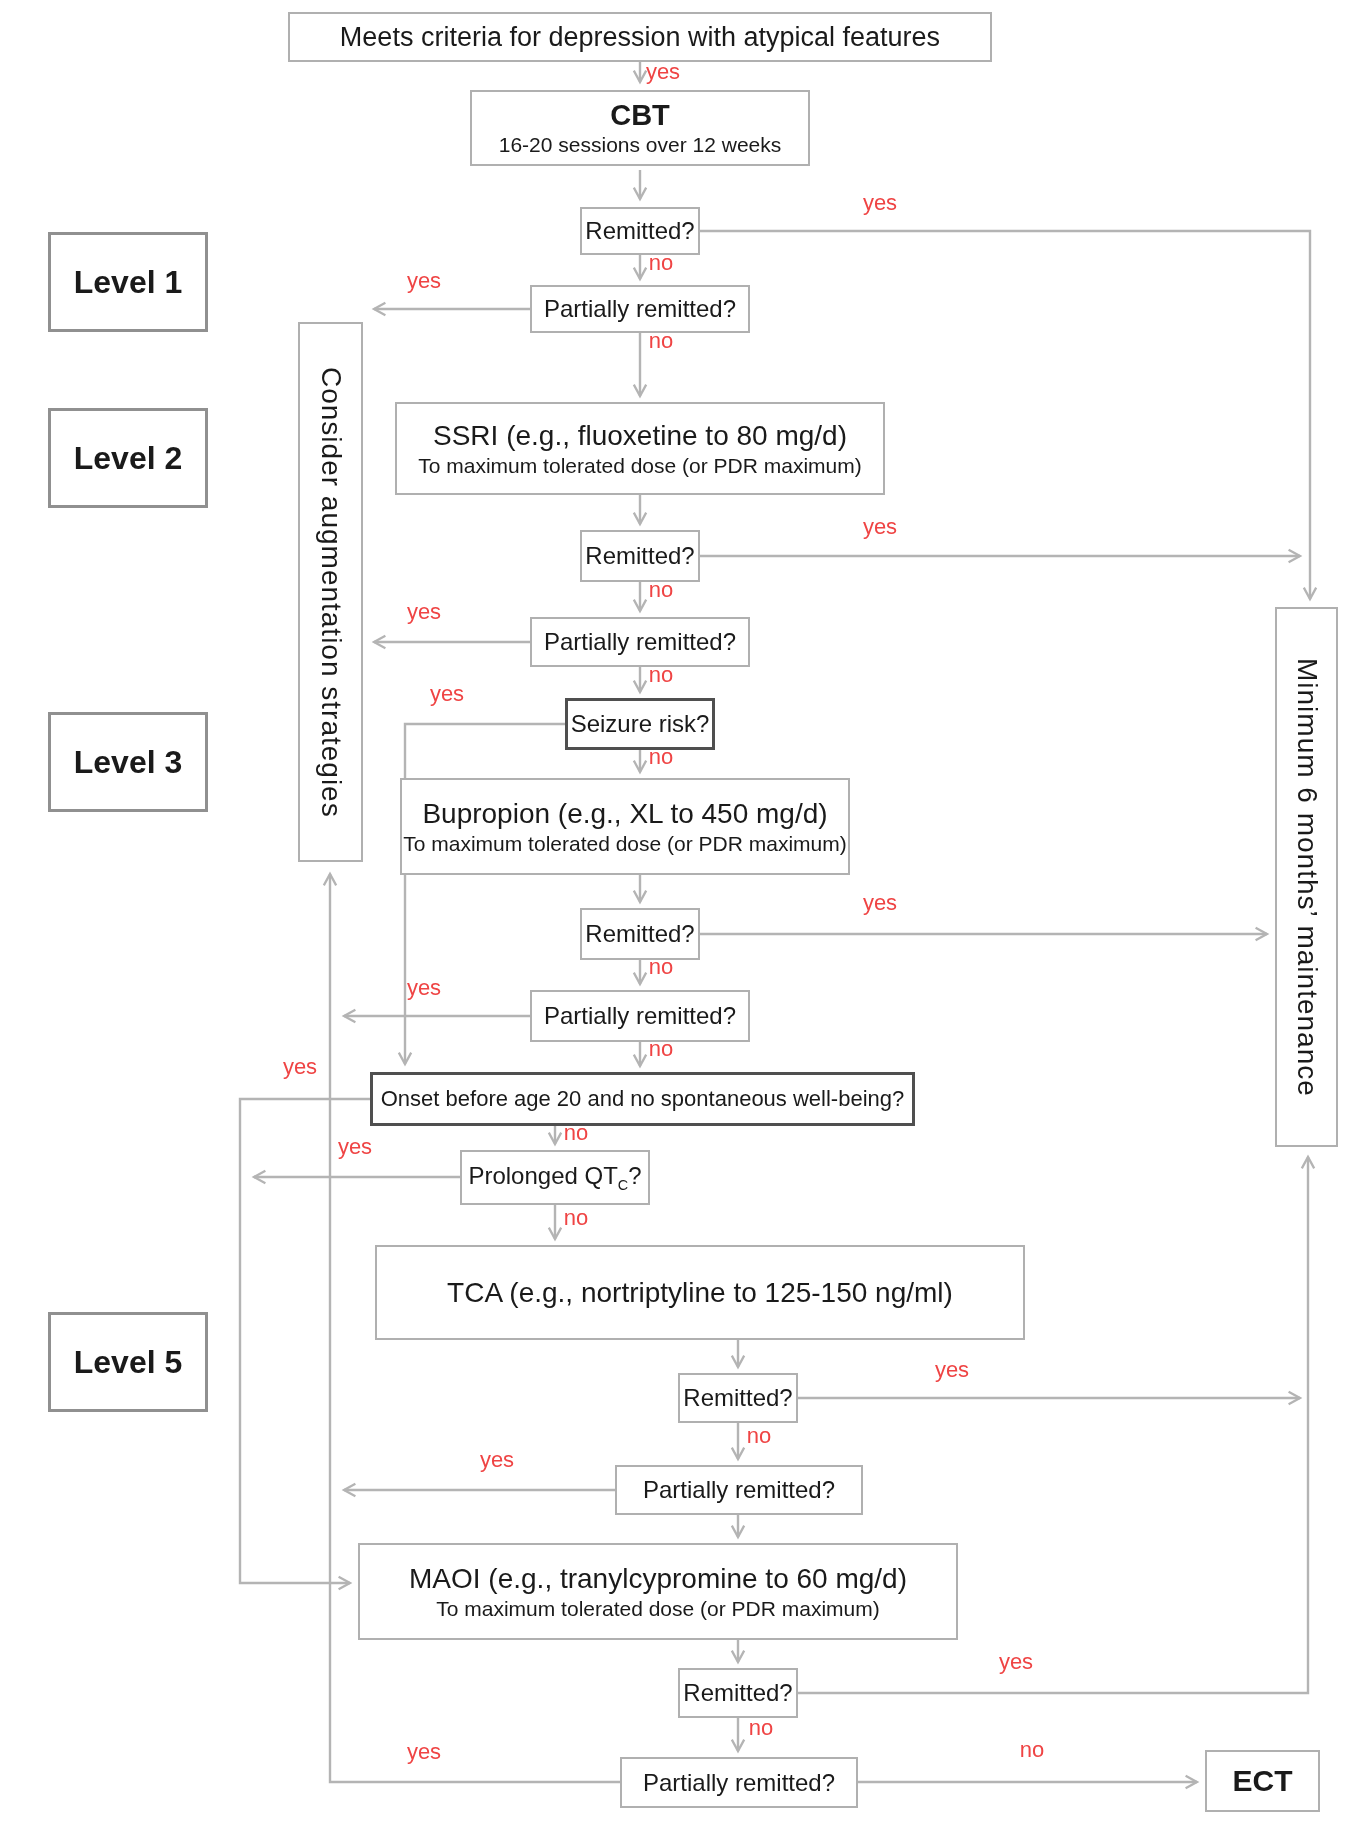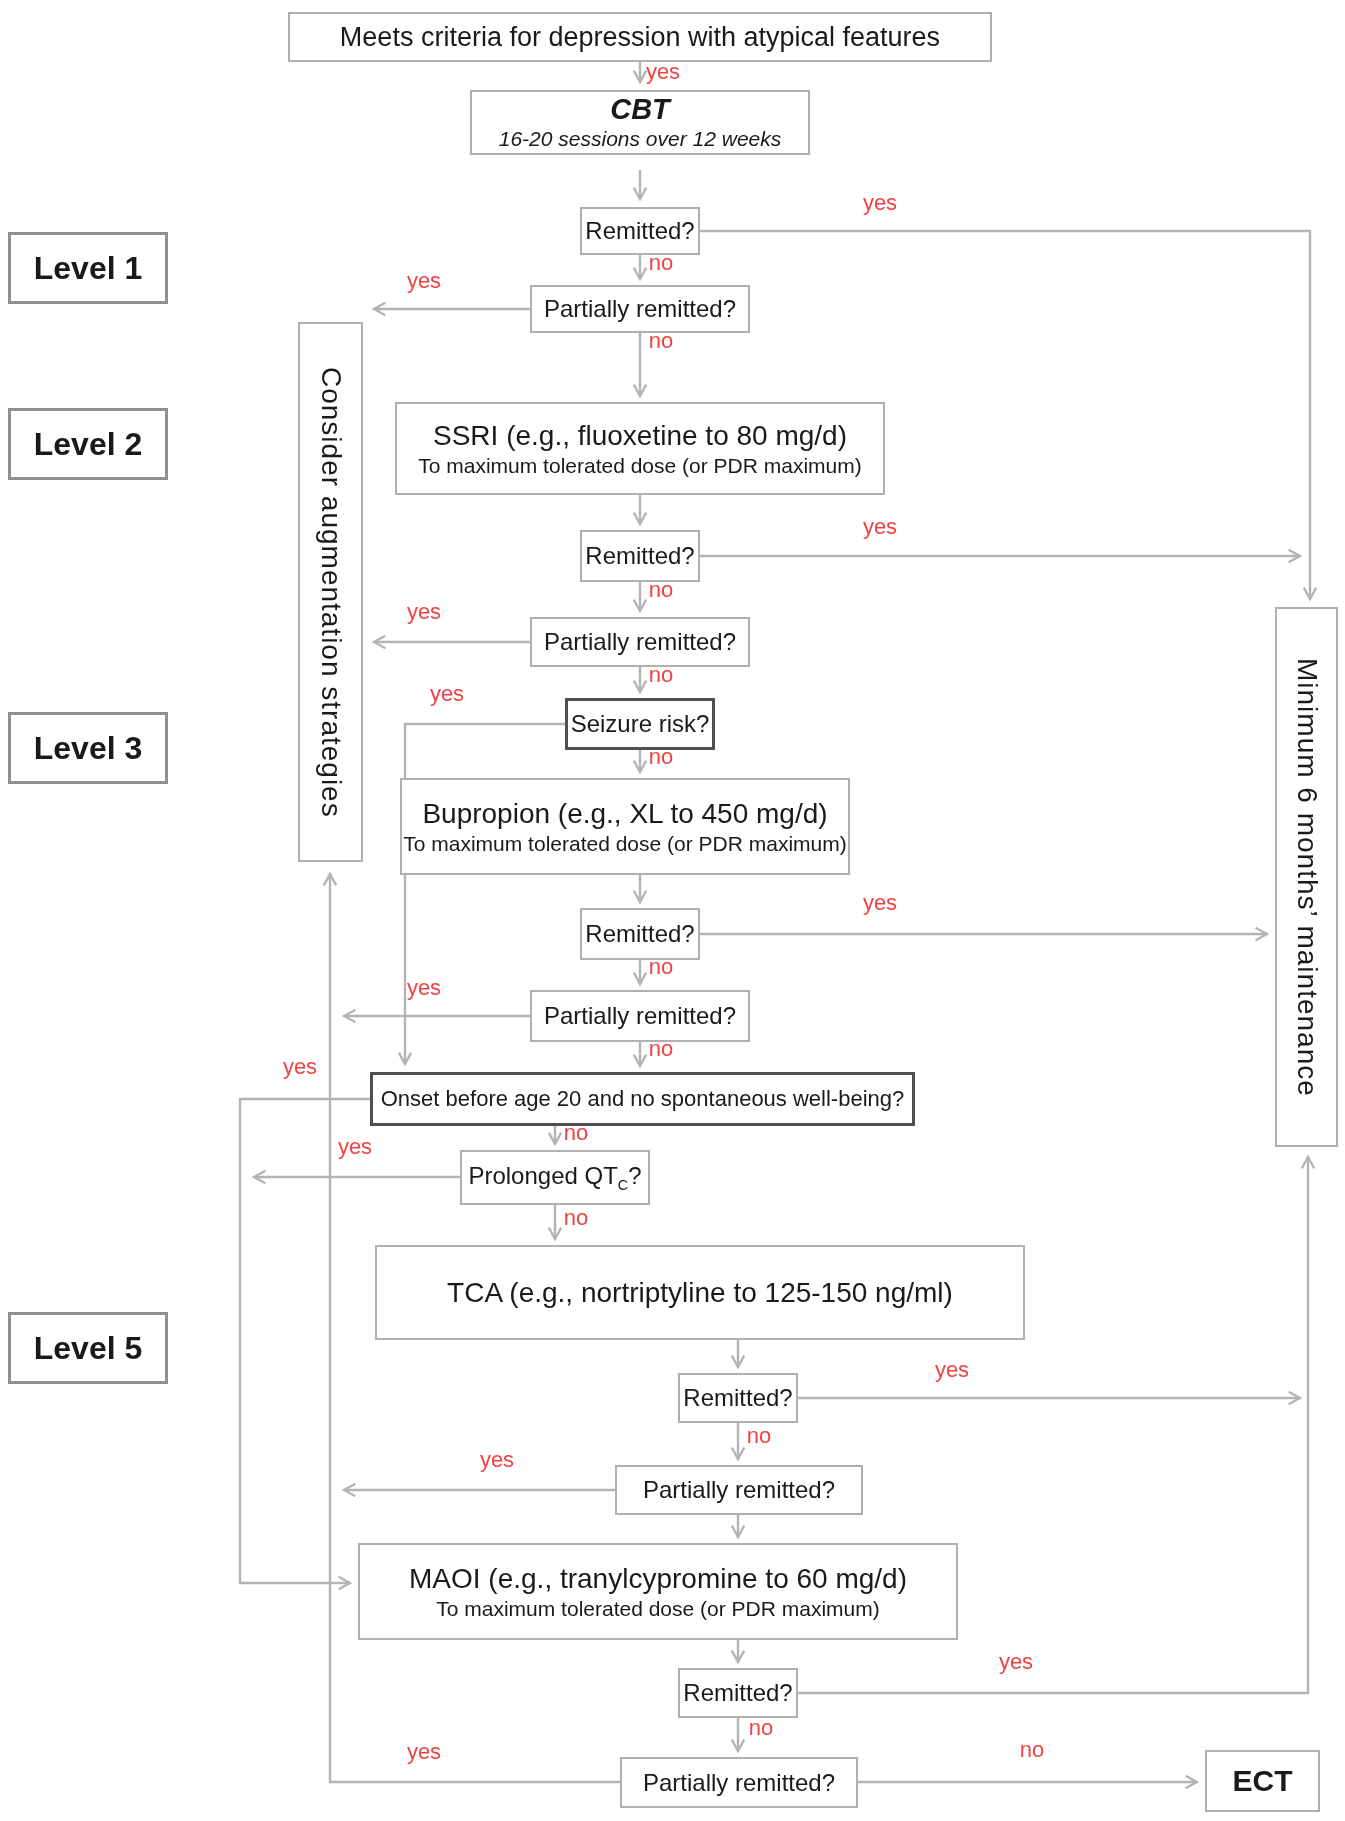--- a/index.html
+++ b/index.html
@@ -15,23 +15,23 @@
   }
   .node.dark { border:3px solid #4f4f4f; }
   .node .q { font-size:24px; }
   .node .big-title { font-size:28px; line-height:1.25; white-space:nowrap; }
   .node .big-title b { font-weight:normal;margin-top:24px; }
   .node .sub { font-size:21px; line-height:1.2; white-space:nowrap; }
   .entry-title { font-size:27px; }
   .cbt-title { font-size:29px; font-weight:bold; }
   .ect-title { font-size:30px; font-weight:bold; }
   .level-box {
-    position:absolute; box-sizing:border-box; width:160px; height:72px;
+    position:absolute; box-sizing:border-box; width:160px; height:100px;
     border:3px solid #909090; display:flex; align-items:center; justify-content:center;
-    font-size:32px; font-weight:bold; background:#ffffff;
+    font-size:32px; font-weight:bold; background:#ffffff;margin-left:40px;
   }
   .vnote {
     position:absolute; box-sizing:border-box; border:2px solid #b0b0b0; background:#ffffff;
     display:flex; align-items:center; justify-content:center;
     writing-mode:vertical-rl; font-size:28px; letter-spacing:1px; white-space:nowrap;
   }
   .edge-label {
     position:absolute; transform:translate(-50%,-50%);
     font-size:22px; color:#ef4444; white-space:nowrap; background:transparent;
   }
@@ -93,21 +93,21 @@
   <div class="level-box" style="left:8px;top:712px;">Level 3</div>
   <div class="level-box" style="left:8px;top:1312px;">Level 5</div>
 
   <div class="vnote" style="left:298px;top:322px;width:65px;height:540px;">Consider augmentation strategies</div>
   <div class="vnote" style="left:1275px;top:607px;width:63px;height:540px;">Minimum 6 months’ maintenance</div>
 
   <div class="node" style="left:288px;top:12px;width:704px;height:50px;">
     <div class="entry-title">Meets criteria for depression with atypical features</div>
   </div>
 
-  <div class="node" style="left:470px;top:90px;width:340px;height:65px;font-style:italic;">
+  <div class="node" style="left:470px;top:90px;width:340px;height:76px;">
     <div class="cbt-title">CBT</div>
     <div class="sub">16-20 sessions over 12 weeks</div>
   </div>
 
   <div class="node" style="left:580px;top:207px;width:120px;height:48px;">
     <div class="q">Remitted?</div>
   </div>
 
   <div class="node" style="left:530px;top:285px;width:220px;height:48px;">
     <div class="q">Partially remitted?</div>

